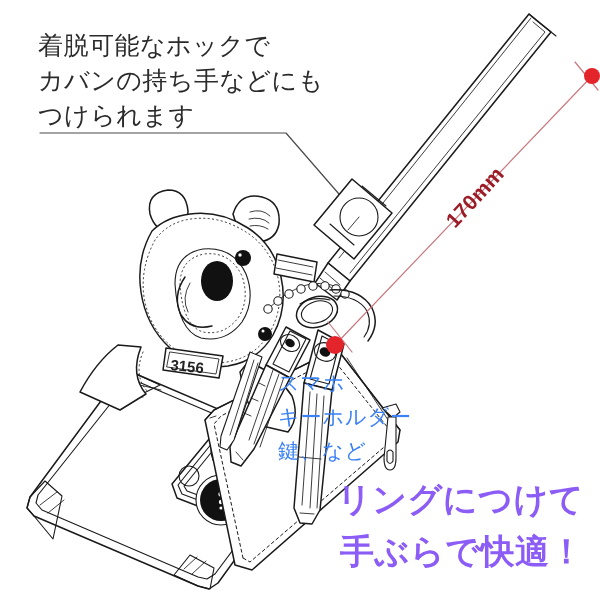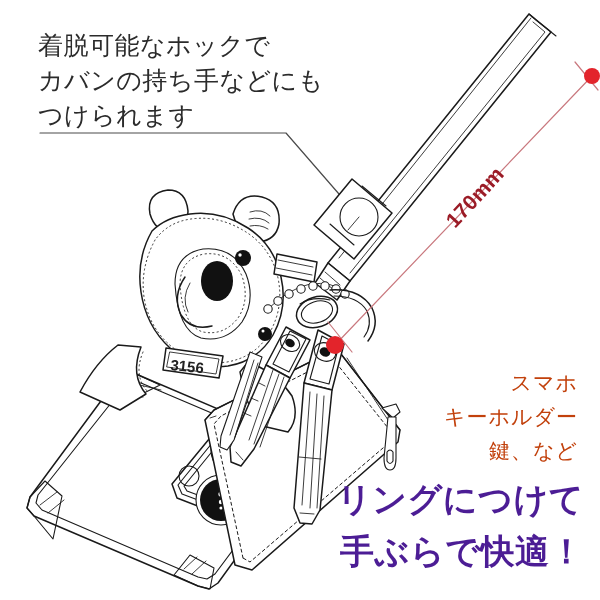--- a/index.html
+++ b/index.html
@@ -8,27 +8,27 @@
     font-family:"Liberation Sans","DejaVu Sans",sans-serif;
   }
   #art{position:absolute;left:0;top:0;width:600px;height:600px;}
 
   .txt-callout{
     position:absolute;left:38px;top:28px;width:300px;
     font-size:25px;line-height:35px;color:#2b2b2b;letter-spacing:.5px;
     white-space:pre-line;
   }
   .txt-list{
-    position:absolute;right:22px;top:366px;width:300px;text-align:right;
-    font-size:21px;line-height:34px;color:#c2410c;letter-spacing:1px;
+    position:absolute;right:22px;top:366px;width:300px;text-align:left;
+    font-size:21px;line-height:34px;color:#3b82f6;letter-spacing:1px;
     white-space:pre-line;
   }
   .txt-head{
     position:absolute;right:16px;top:473px;width:350px;text-align:right;
-    font-size:34px;line-height:52px;color:#4c1d95;font-weight:bold;letter-spacing:.5px;
+    font-size:34px;line-height:52px;color:#8b5cf6;font-weight:bold;letter-spacing:.5px;
     white-space:pre-line;
   }
   .dim-label{
     position:absolute;left:441px;top:216px;
     font-size:21px;font-weight:bold;color:#9b1b26;
     transform:rotate(-47deg);transform-origin:left top;
     letter-spacing:.3px;
   }
 </style>
 </head>

